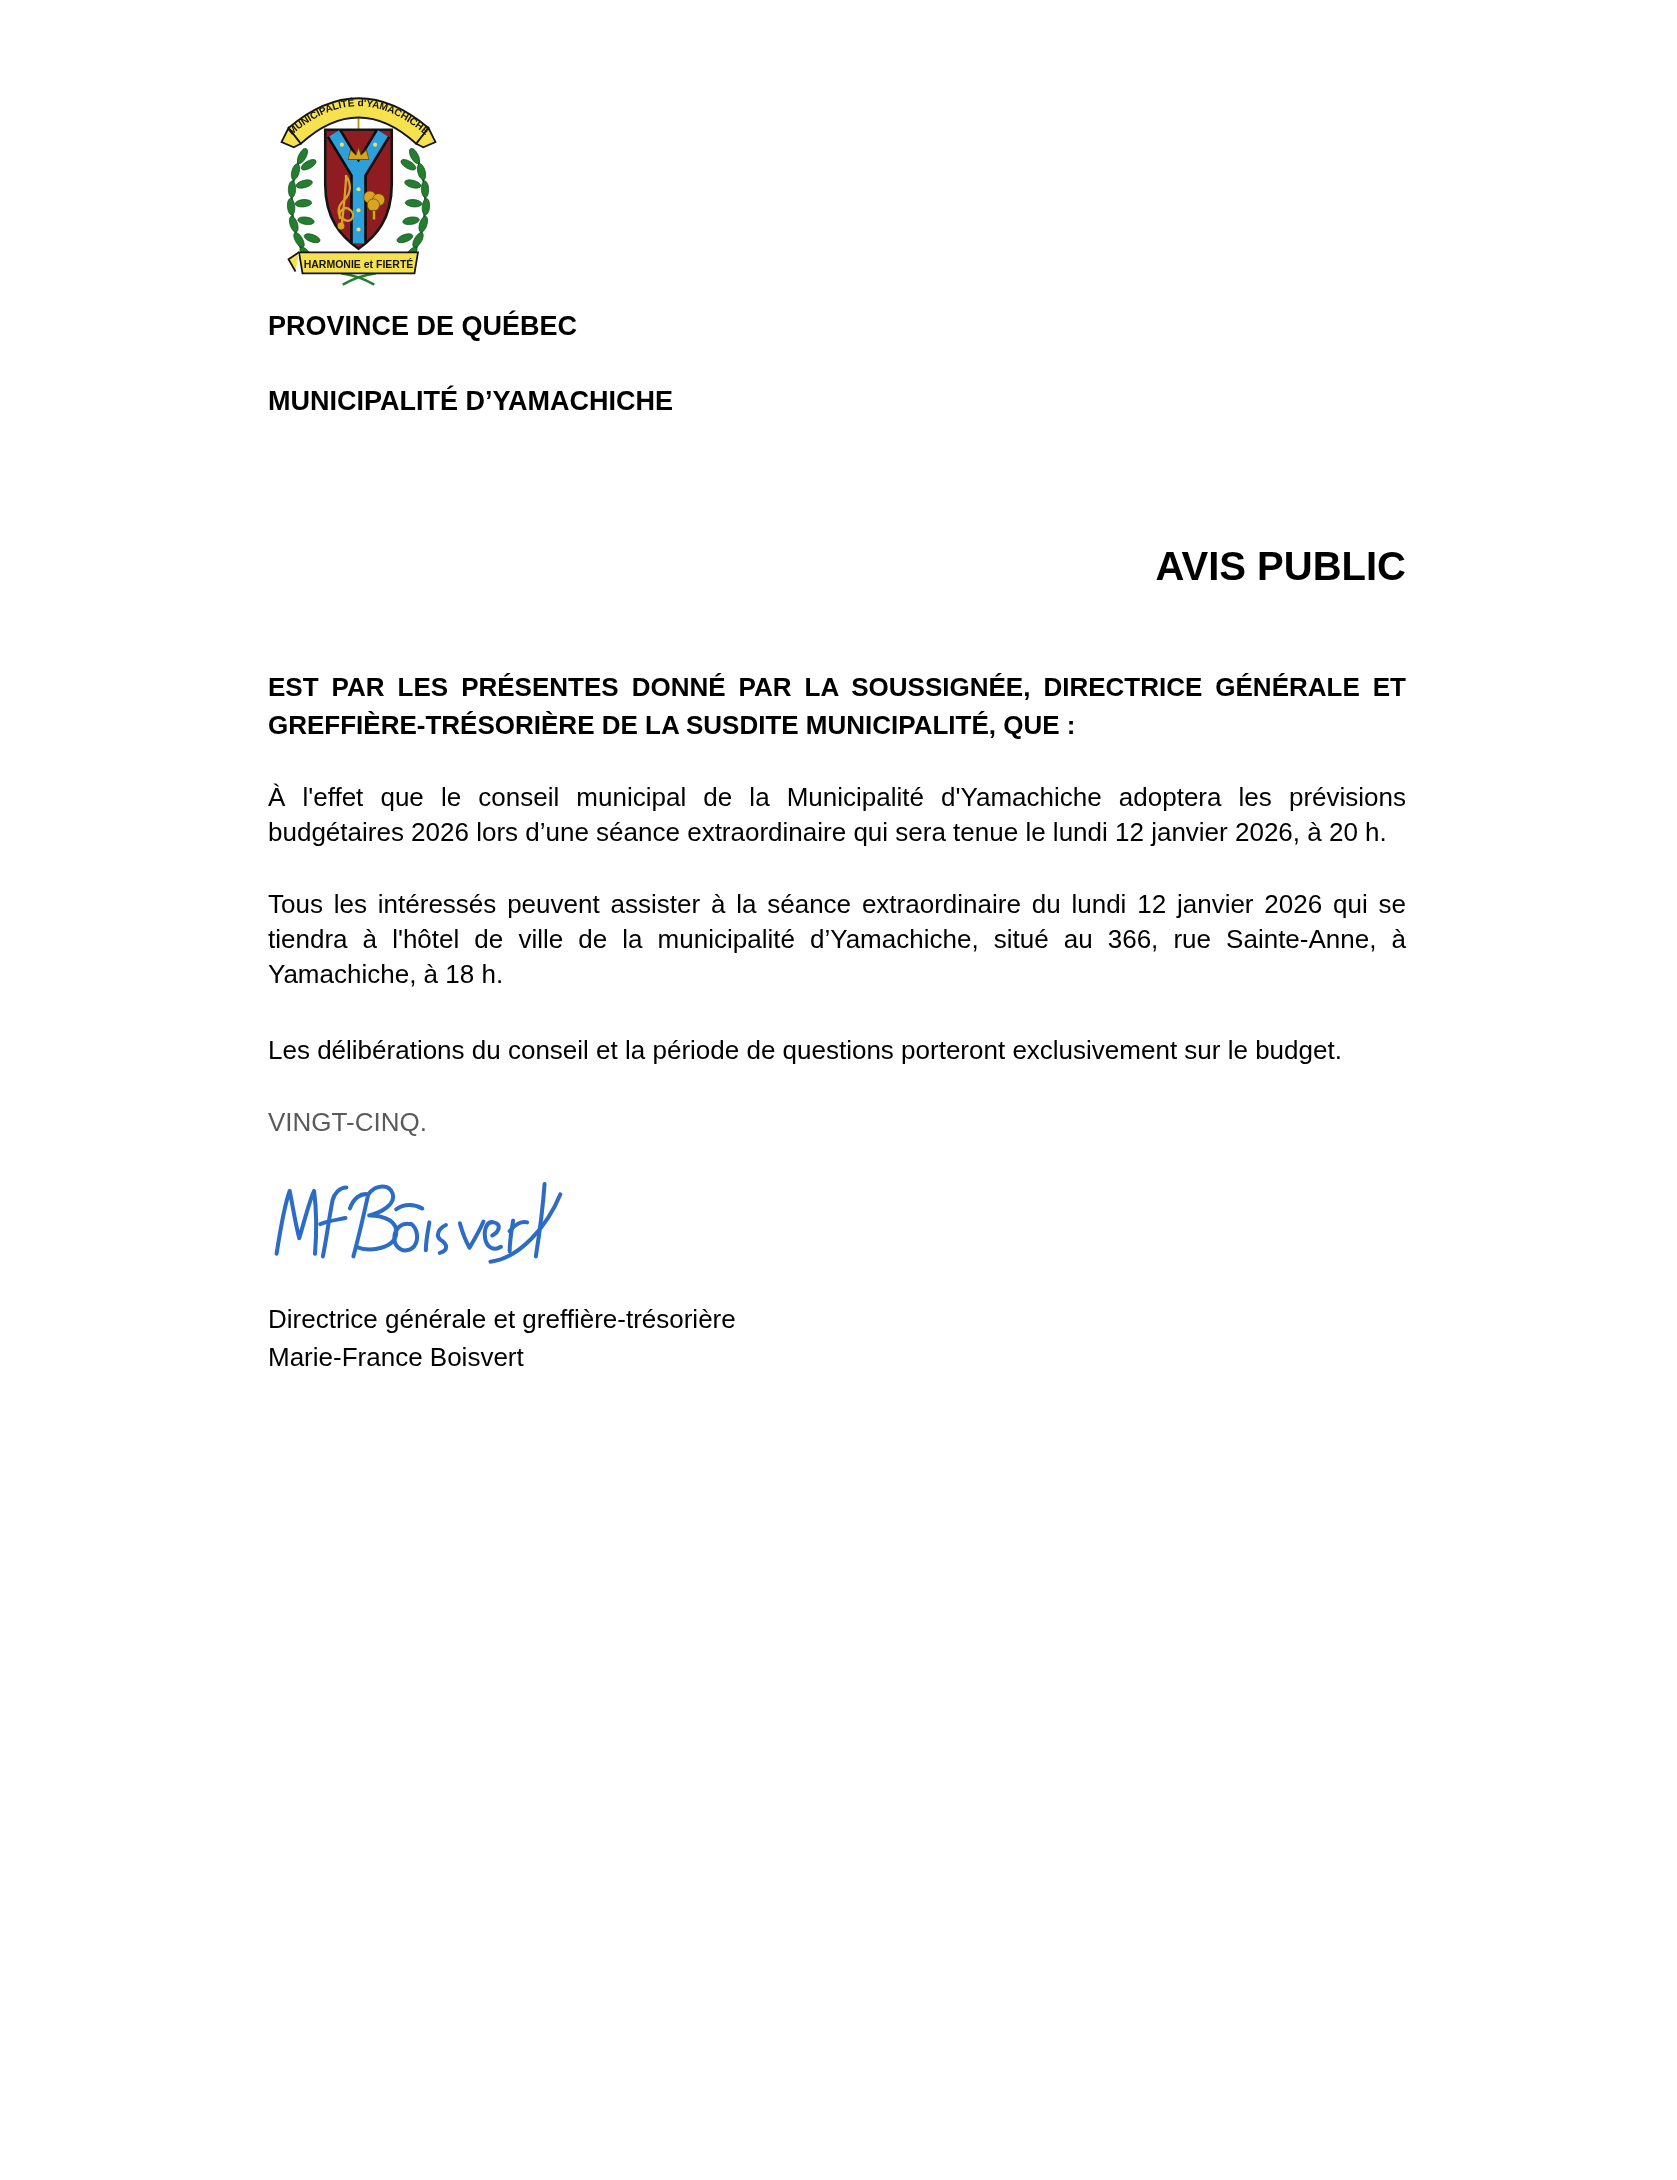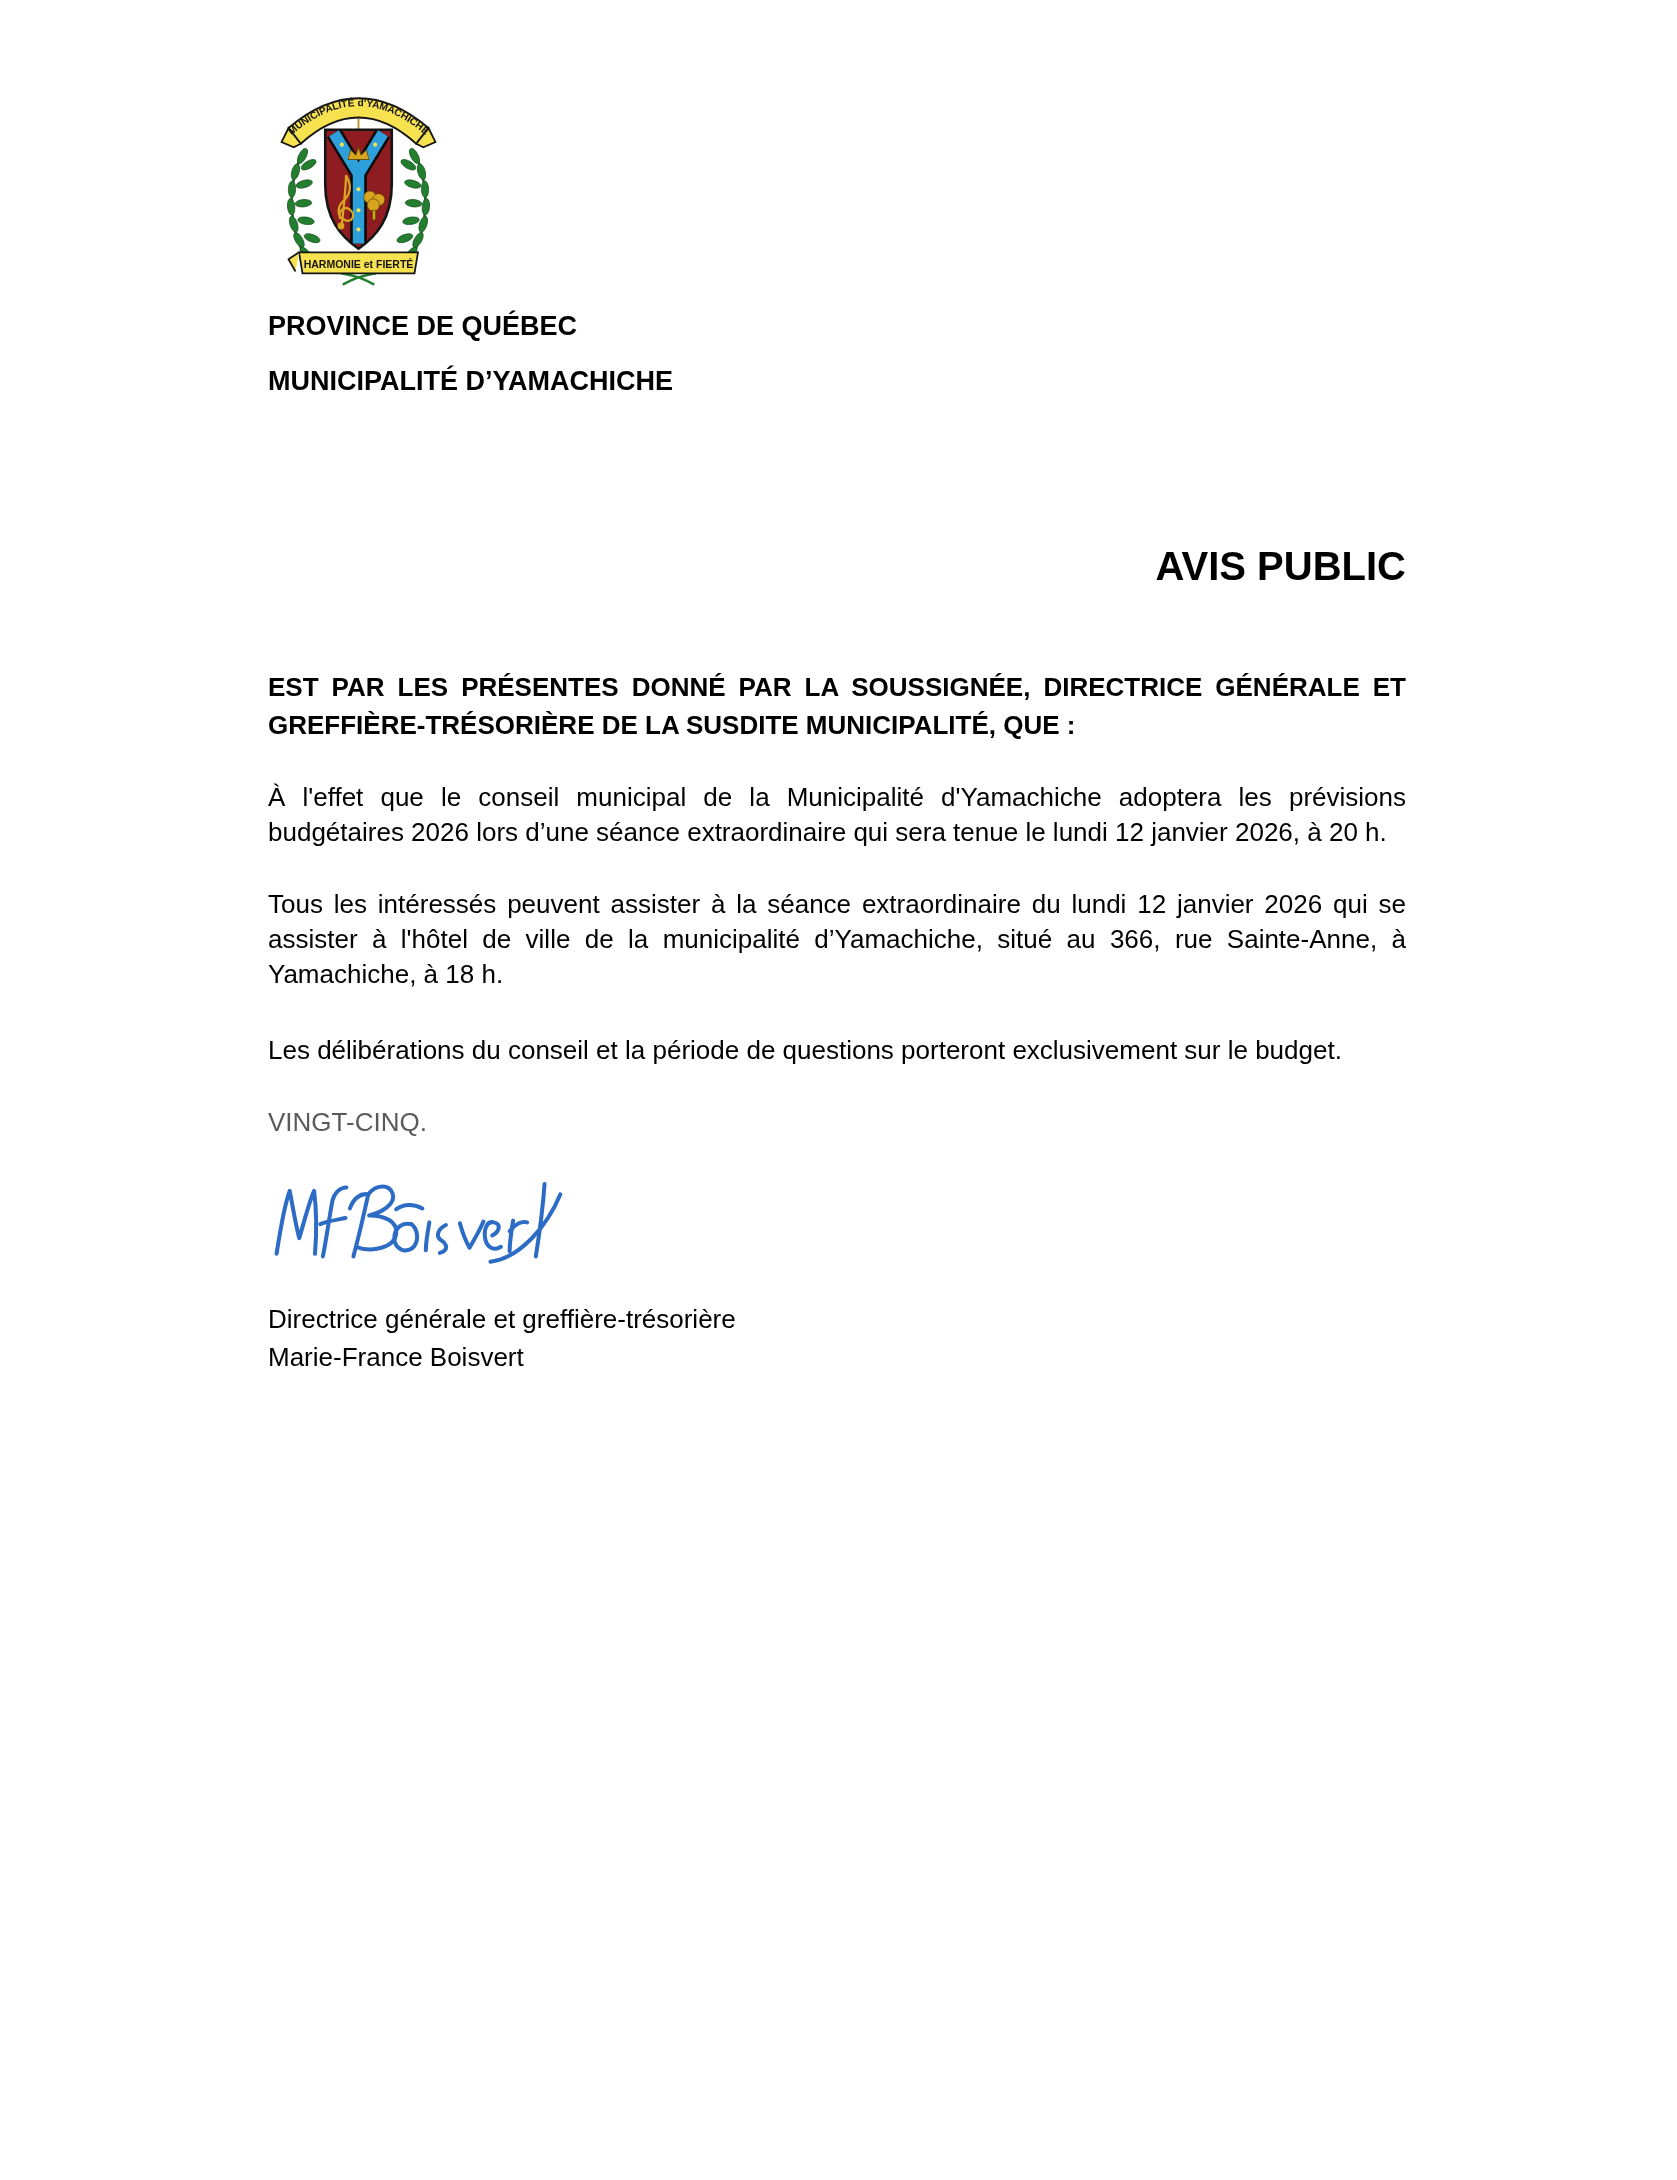--- a/index.html
+++ b/index.html
@@ -115,39 +115,39 @@
     </g>
 
     <g>
       <path d="M32,206 H168 L164,230 H36 Z" fill="#f6e14e" stroke="#151515" stroke-width="2"></path>
       <path d="M32,206 l-12,8 l8,14 l8,-? z" fill="#f6e14e" stroke="#151515" stroke-width="2"></path>
       <text x="100" y="223.5" font-size="12" font-weight="bold" fill="#151515" text-anchor="middle">HARMONIE et FIERTÉ</text>
     </g>
   </svg>
 
   <div class="abs hdr" style="top:307px;">PROVINCE DE QUÉBEC</div>
-  <div class="abs hdr" style="top:362px;">
+  <div class="abs hdr" style="top:382px;">
     <div>MUNICIPALITÉ D’YAMACHICHE</div>
   </div>
 
   <div class="abs title" style="top:543px;">AVIS PUBLIC</div>
 
   <div class="abs p bold lh43" style="top:644px;">
     <div class="ln j">EST PAR LES PRÉSENTES DONNÉ PAR LA SOUSSIGNÉE, DIRECTRICE GÉNÉRALE ET</div>
     <div class="ln">GREFFIÈRE-TRÉSORIÈRE DE LA SUSDITE MUNICIPALITÉ, QUE :</div>
   </div>
 
   <div class="abs p lh40" style="top:756px;">
     <div class="ln j">À l'effet que le conseil municipal de la Municipalité d'Yamachiche adoptera les prévisions</div>
     <div class="ln">budgétaires 2026 lors d’une séance extraordinaire qui sera tenue le lundi 12 janvier 2026, à 20 h.</div>
   </div>
 
   <div class="abs p lh40" style="top:863px;">
     <div class="ln j">Tous les intéressés peuvent assister à la séance extraordinaire du lundi 12 janvier 2026 qui se</div>
-    <div class="ln j">assister à l'hôtel de ville de la municipalité d’Yamachiche, situé au 366, rue Sainte-Anne, à</div>
+    <div class="ln j">tiendra à l'hôtel de ville de la municipalité d’Yamachiche, situé au 366, rue Sainte-Anne, à</div>
     <div class="ln">Yamachiche, à 18 h.</div>
   </div>
 
   <div class="abs p lh40" style="top:1009px;">
     <div class="ln">Les délibérations du conseil et la période de questions porteront exclusivement sur le budget.</div>
   </div>
 
   <div class="abs p lh42" style="top:1080px;">
     <div class="ln gray">VINGT-CINQ.</div>
   </div>

